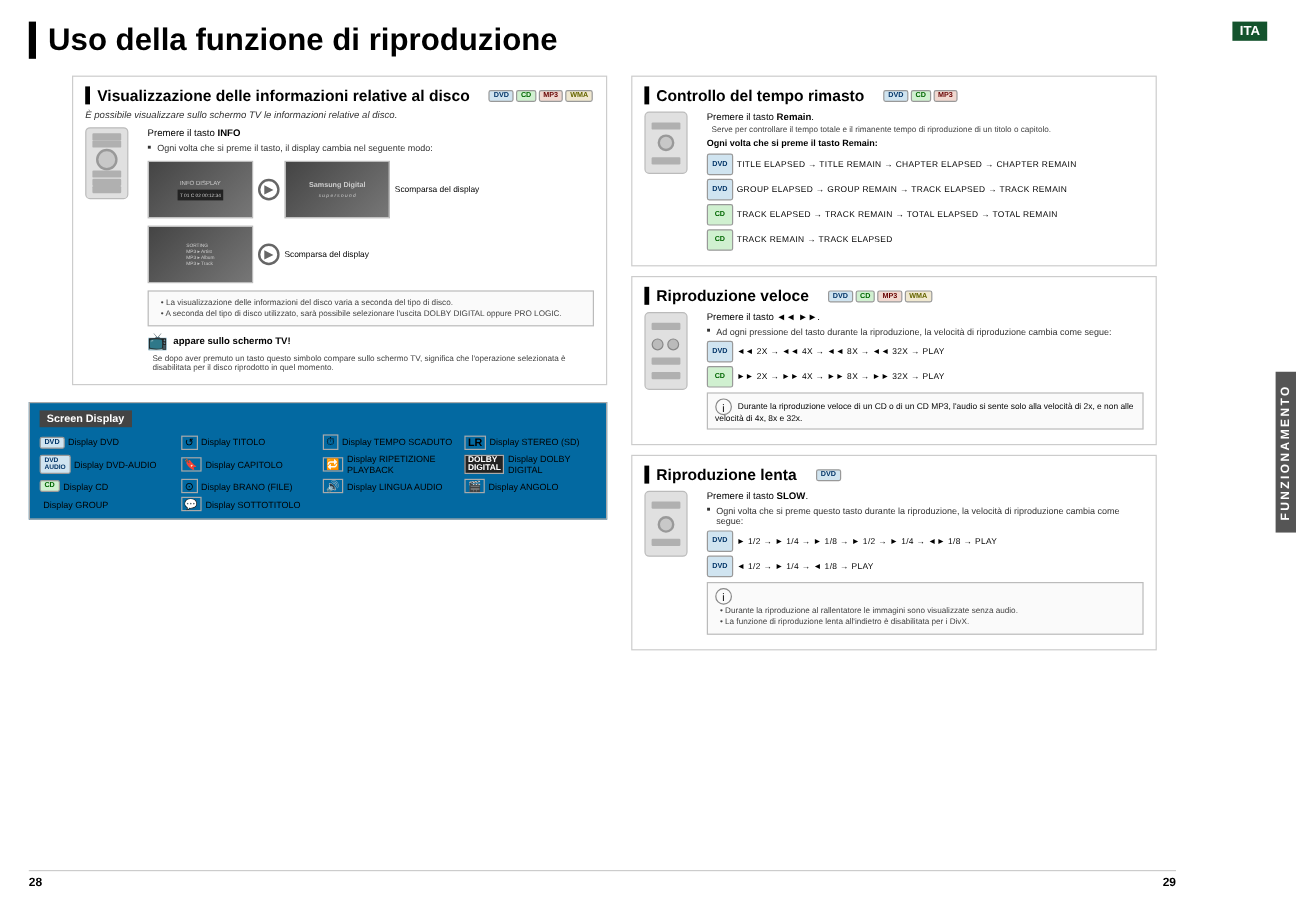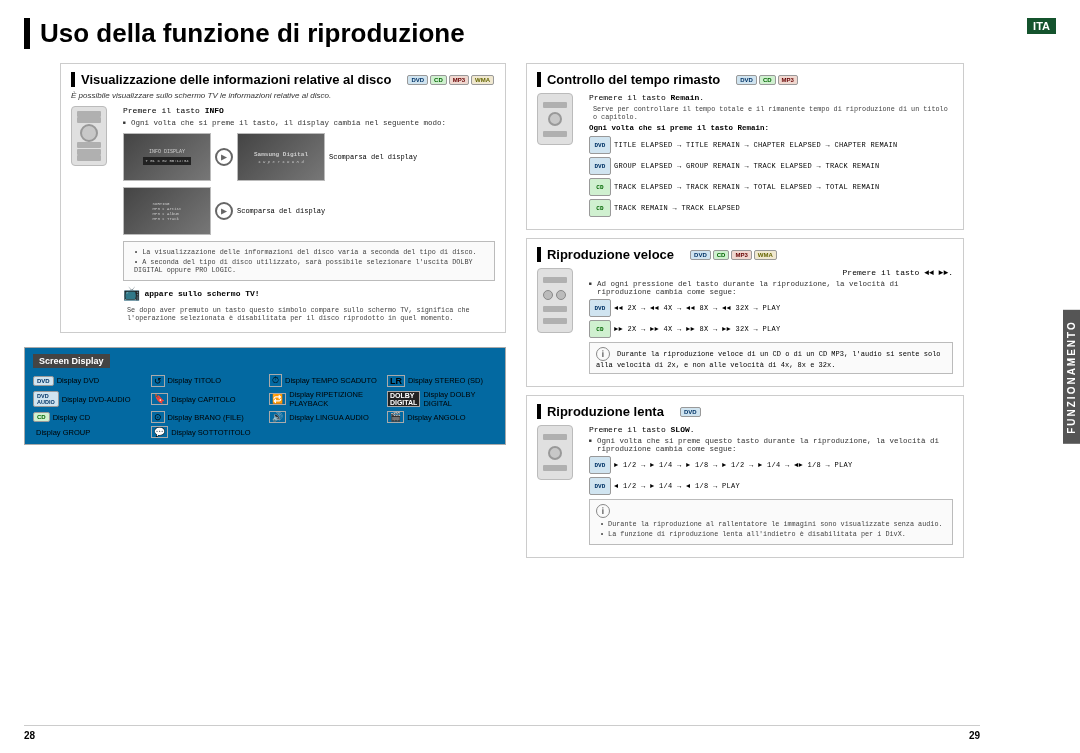--- a/index.html
+++ b/index.html
@@ -325,21 +325,20 @@
     .sub-note {
       font-size: 6.8px;
       color: #444;
       margin: 2px 0 2px 4px;
     }
 
     .section-row {
       display: flex;
       align-items: flex-start;
       gap: 8px;
-      font-family: Liberation Mono, monospace;
     }
 
     .section-left-device {
       width: 44px;
       flex-shrink: 0;
     }
 
     .mini-remote {
       width: 36px;
       height: 60px;
@@ -606,21 +605,21 @@
               <div class="mr-btn"></div>
               <div style="display:flex; gap:3px; margin:1px 0;">
                 <div style="width:10px;height:10px;border-radius:50%;border:1px solid #888;background:#bbb;"></div>
                 <div style="width:10px;height:10px;border-radius:50%;border:1px solid #888;background:#bbb;"></div>
               </div>
               <div class="mr-btn"></div>
               <div class="mr-btn"></div>
             </div>
           </div>
           <div style="flex:1;">
-            <div style="font-size:8px; margin-bottom:3px;text-align:right;">
+            <div style="font-size:8px; margin-bottom:3px;">
               <span>Premere il tasto</span>
               <span style="font-weight:bold;">◄◄ ►►</span>.
             </div>
             <div class="bullet-text">Ad ogni pressione del tasto durante la riproduzione, la velocità di riproduzione cambia come segue:</div>
 
             <div class="track-row">
               <div class="track-icon-box dtype dvd">DVD</div>
               <span class="track-text">◄◄ 2X → ◄◄ 4X → ◄◄ 8X → ◄◄ 32X → PLAY</span>
             </div>
             <div class="track-row">

